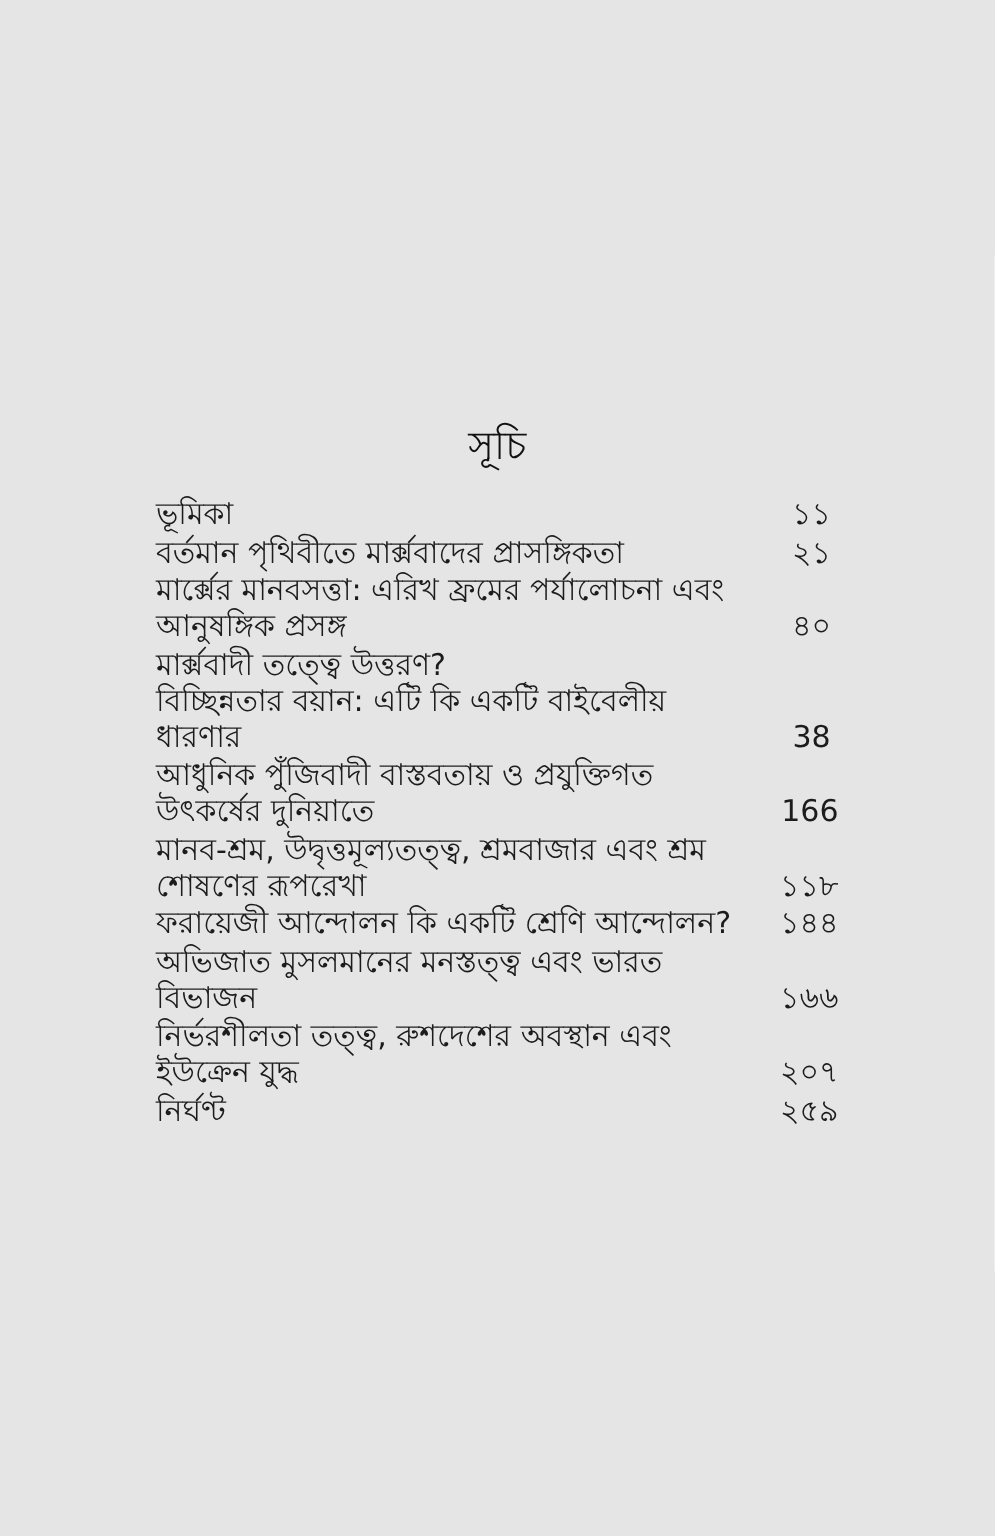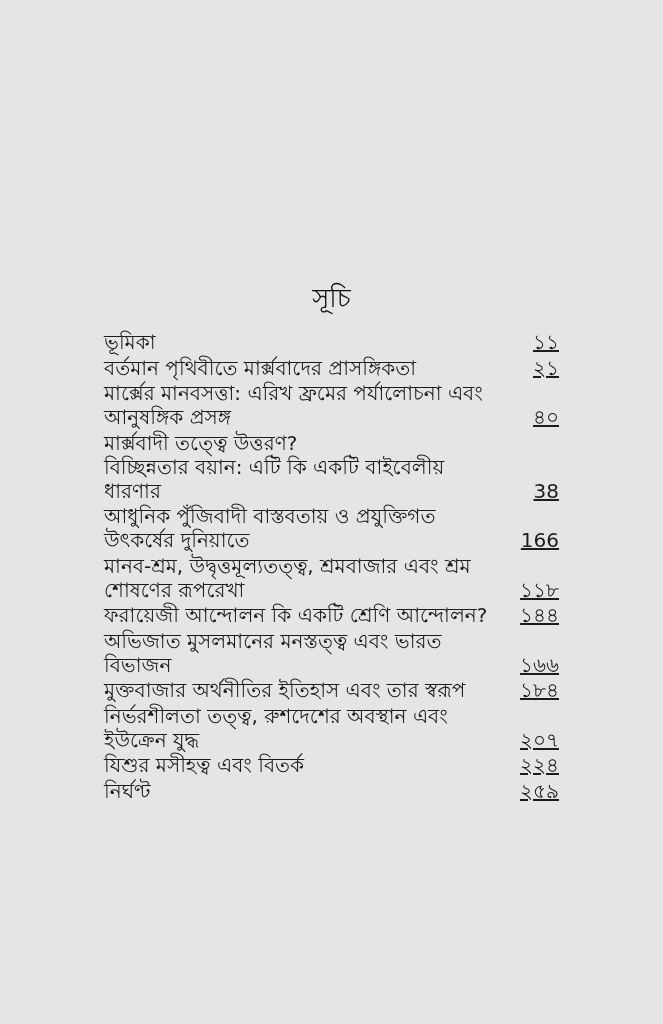--- a/index.html
+++ b/index.html
@@ -50,23 +50,22 @@
       color: #1c1c1c;
     }
     .toc-row .title {
       flex: 1 1 auto;
       padding-right: 18px;
       white-space: normal;
     }
     .toc-row .title .line { display: block; }
     .toc-row .page-num {
       flex: 0 0 auto;
-      text-align: right;
+      text-align: center;
       min-width: 36px;
-      text-decoration: underline;
     }
     .toc-row.gap-before {
       margin-top: 2px;
     }
   </style>
 </head>
 <body>
 
 <div class="page">
   <div class="toc-title">সূচি</div>
@@ -116,35 +115,23 @@
       <span class="page-num">১৪৪</span>
     </li>
     <li class="toc-row">
       <span class="title">
         <span class="line">অভিজাত মুসলমানের মনস্তত্ত্ব এবং ভারত বিভাজন</span>
       </span>
       <span class="page-num">১৬৬</span>
     </li>
     <li class="toc-row">
       <span class="title">
-        <span class="line">মুক্তবাজার অর্থনীতির ইতিহাস এবং তার স্বরূপ</span>
-      </span>
-      <span class="page-num">১৮৪</span>
-    </li>
-    <li class="toc-row">
-      <span class="title">
         <span class="line">নির্ভরশীলতা তত্ত্ব, রুশদেশের অবস্থান এবং ইউক্রেন যুদ্ধ</span>
       </span>
       <span class="page-num">২০৭</span>
-    </li>
-    <li class="toc-row">
-      <span class="title">
-        <span class="line">যিশুর মসীহত্ব এবং বিতর্ক</span>
-      </span>
-      <span class="page-num">২২৪</span>
     </li>
     <li class="toc-row gap-before">
       <span class="title">
         <span class="line">নির্ঘণ্ট</span>
       </span>
       <span class="page-num">২৫৯</span>
     </li>
   </ul>
 </div>
 

